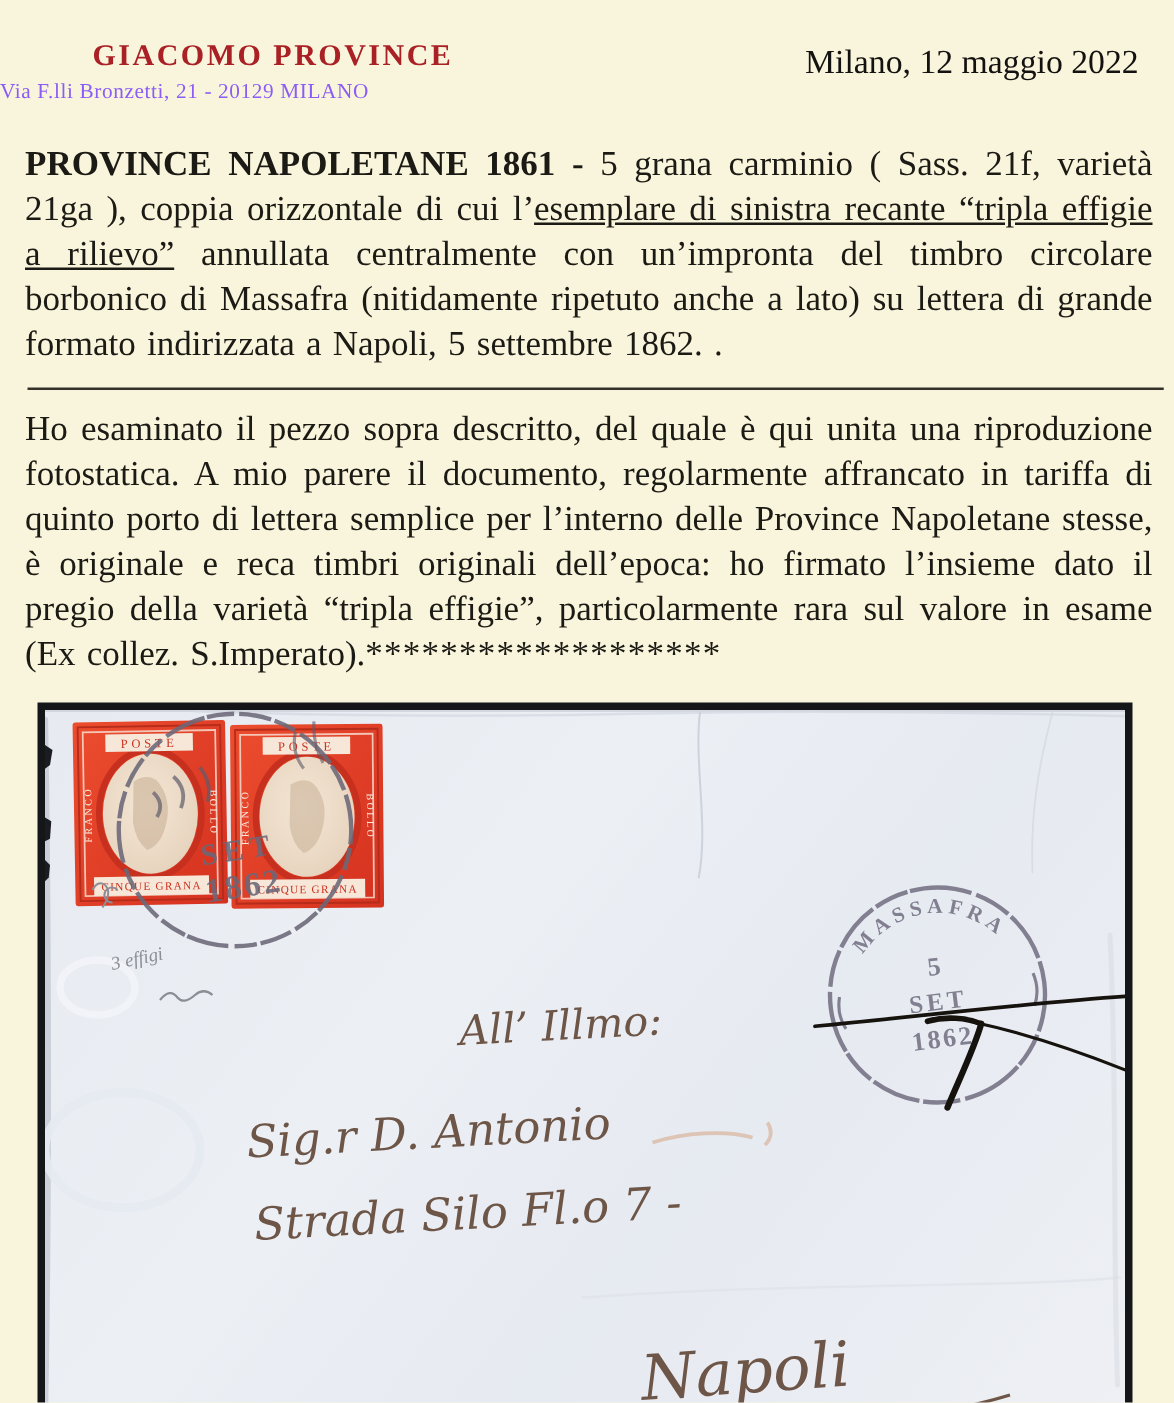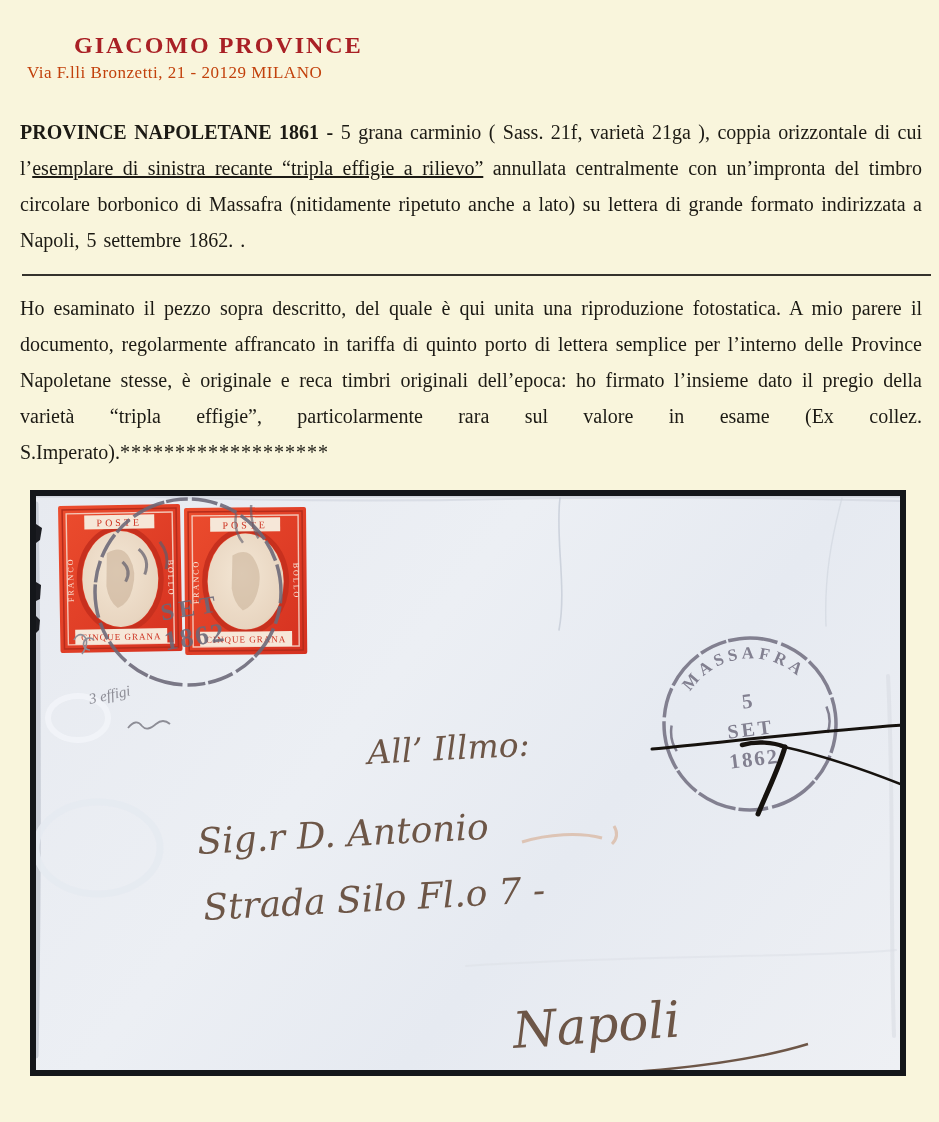--- a/index.html
+++ b/index.html
@@ -10,30 +10,30 @@
     color:#1c1a14;
   }
   .page{position:relative;width:939px;height:1122px;}
   
   .hdr{position:relative;height:72px;margin-top:32px;}
   .issuer-name{
     margin-left:74px;font-size:24px;font-weight:bold;letter-spacing:2px;
     color:#a92025;
   }
   .issuer-address{
-    margin-left:27px;margin-top:4px;font-size:17px;letter-spacing:.5px;
-    color:#c2410c;
+    margin-top:4px;font-size:17px;letter-spacing:.5px;
+    color:#8b5cf6;
   }
   .dateline{
     position:absolute;top:2px;right:28px;font-size:27px;color:#141210;
   }
   
   .para{
     margin:10px 17px 0 20px;
-    font-size:20px;line-height:36px;
+    font-size:28px;line-height:36px;
     text-align:justify;word-spacing:2px;
   }
   .para b{font-weight:bold;}
   .u{text-decoration:underline;}
   .divider{
     border:none;border-top:2px solid #35322c;
     margin:16px 8px 14px 22px;
   }
   .asterisks{letter-spacing:1px;}
   
@@ -46,20 +46,21 @@
   .photo svg{display:block;}
 </style>
 </head>
 <body>
 
 <div class="page">
 
   <div class="hdr">
     <div class="issuer-name">GIACOMO  PROVINCE</div>
     <div class="issuer-address">Via F.lli Bronzetti, 21 - 20129 MILANO</div>
+    <div class="dateline">Milano, 12 maggio 2022</div>
   </div>
 
   <p class="para"><b>PROVINCE NAPOLETANE 1861 -</b>
     <span>5 grana carminio ( Sass. 21f, varietà 21ga ), coppia orizzontale di cui l’</span><span class="u">esemplare di sinistra recante “tripla effigie a rilievo”</span>
     <span>annullata centralmente con un’impronta del timbro circolare borbonico di Massafra (nitidamente ripetuto anche a lato) su lettera di grande formato indirizzata a Napoli, 5 settembre 1862. .</span></p>
 
   <hr class="divider">
 
   <p class="para"><span>Ho esaminato il pezzo sopra descritto, del quale è qui unita una riproduzione fotostatica. A mio parere il documento, regolarmente affrancato in tariffa di quinto porto di lettera semplice per l’interno delle Province Napoletane stesse, è originale e reca timbri originali dell’epoca: ho firmato l’insieme dato il pregio della varietà “tripla effigie”, particolarmente rara sul valore in esame (Ex collez. S.Imperato).</span><span class="asterisks">*******************</span></p>
 

